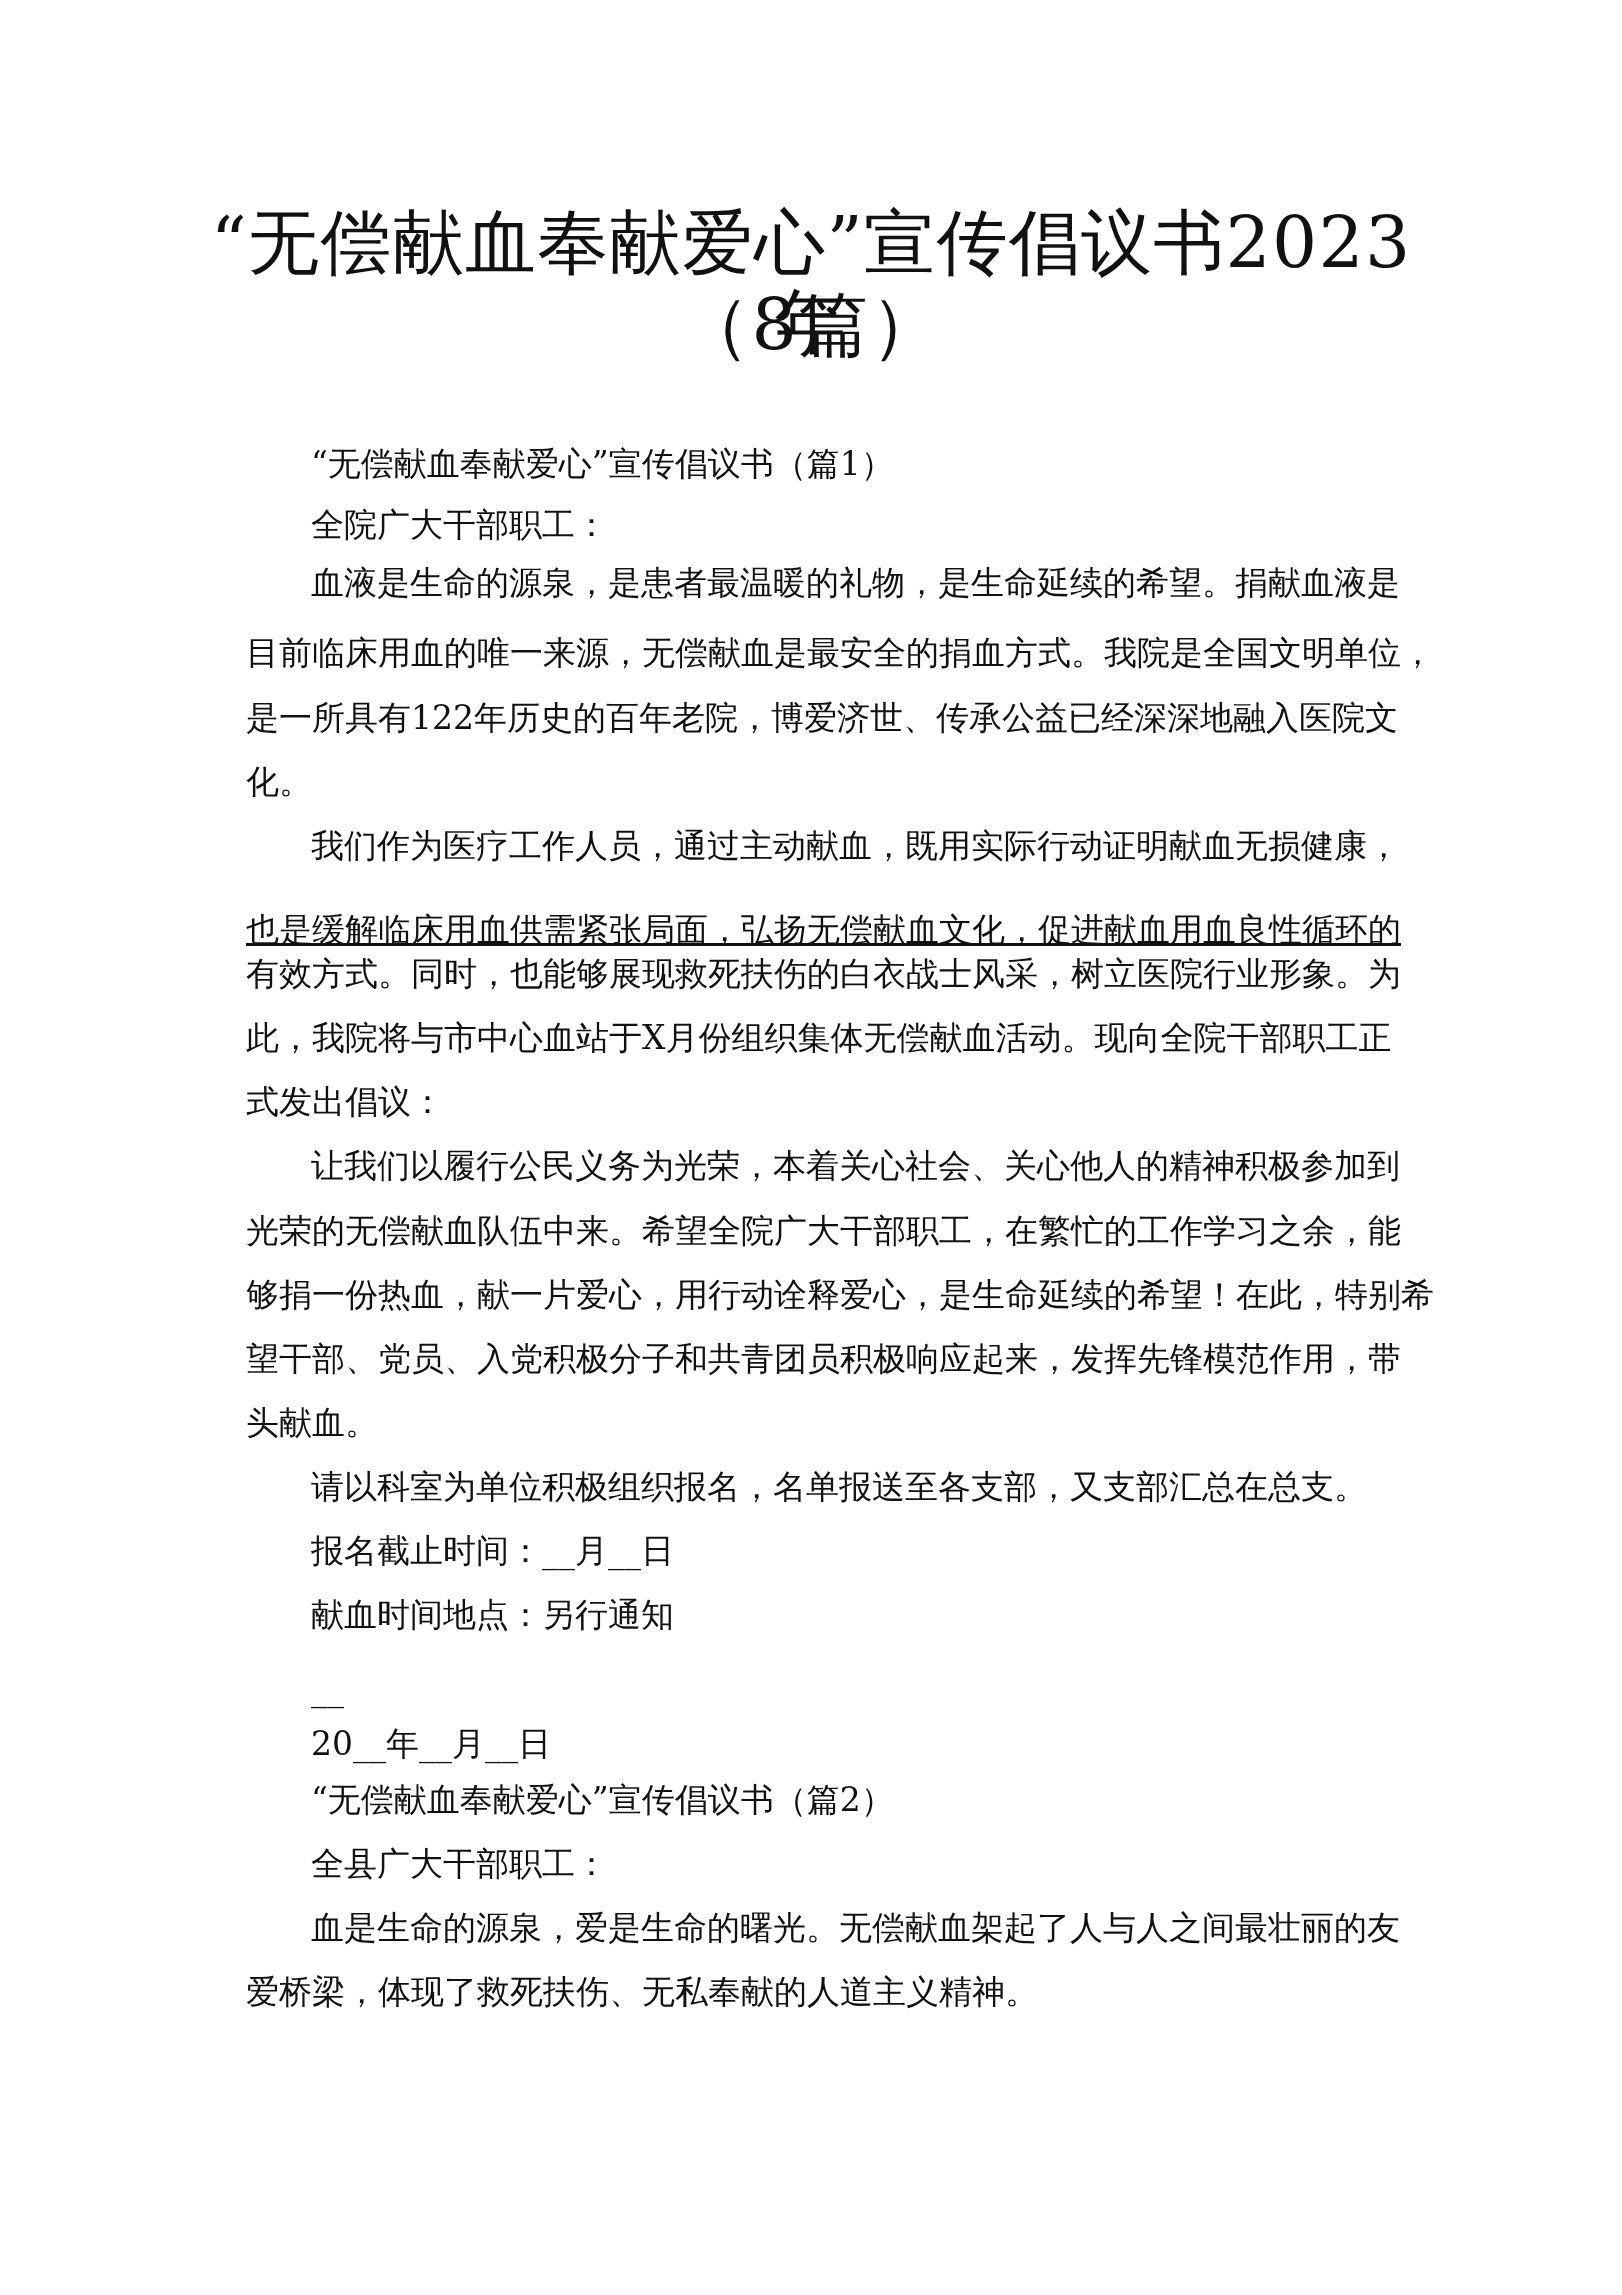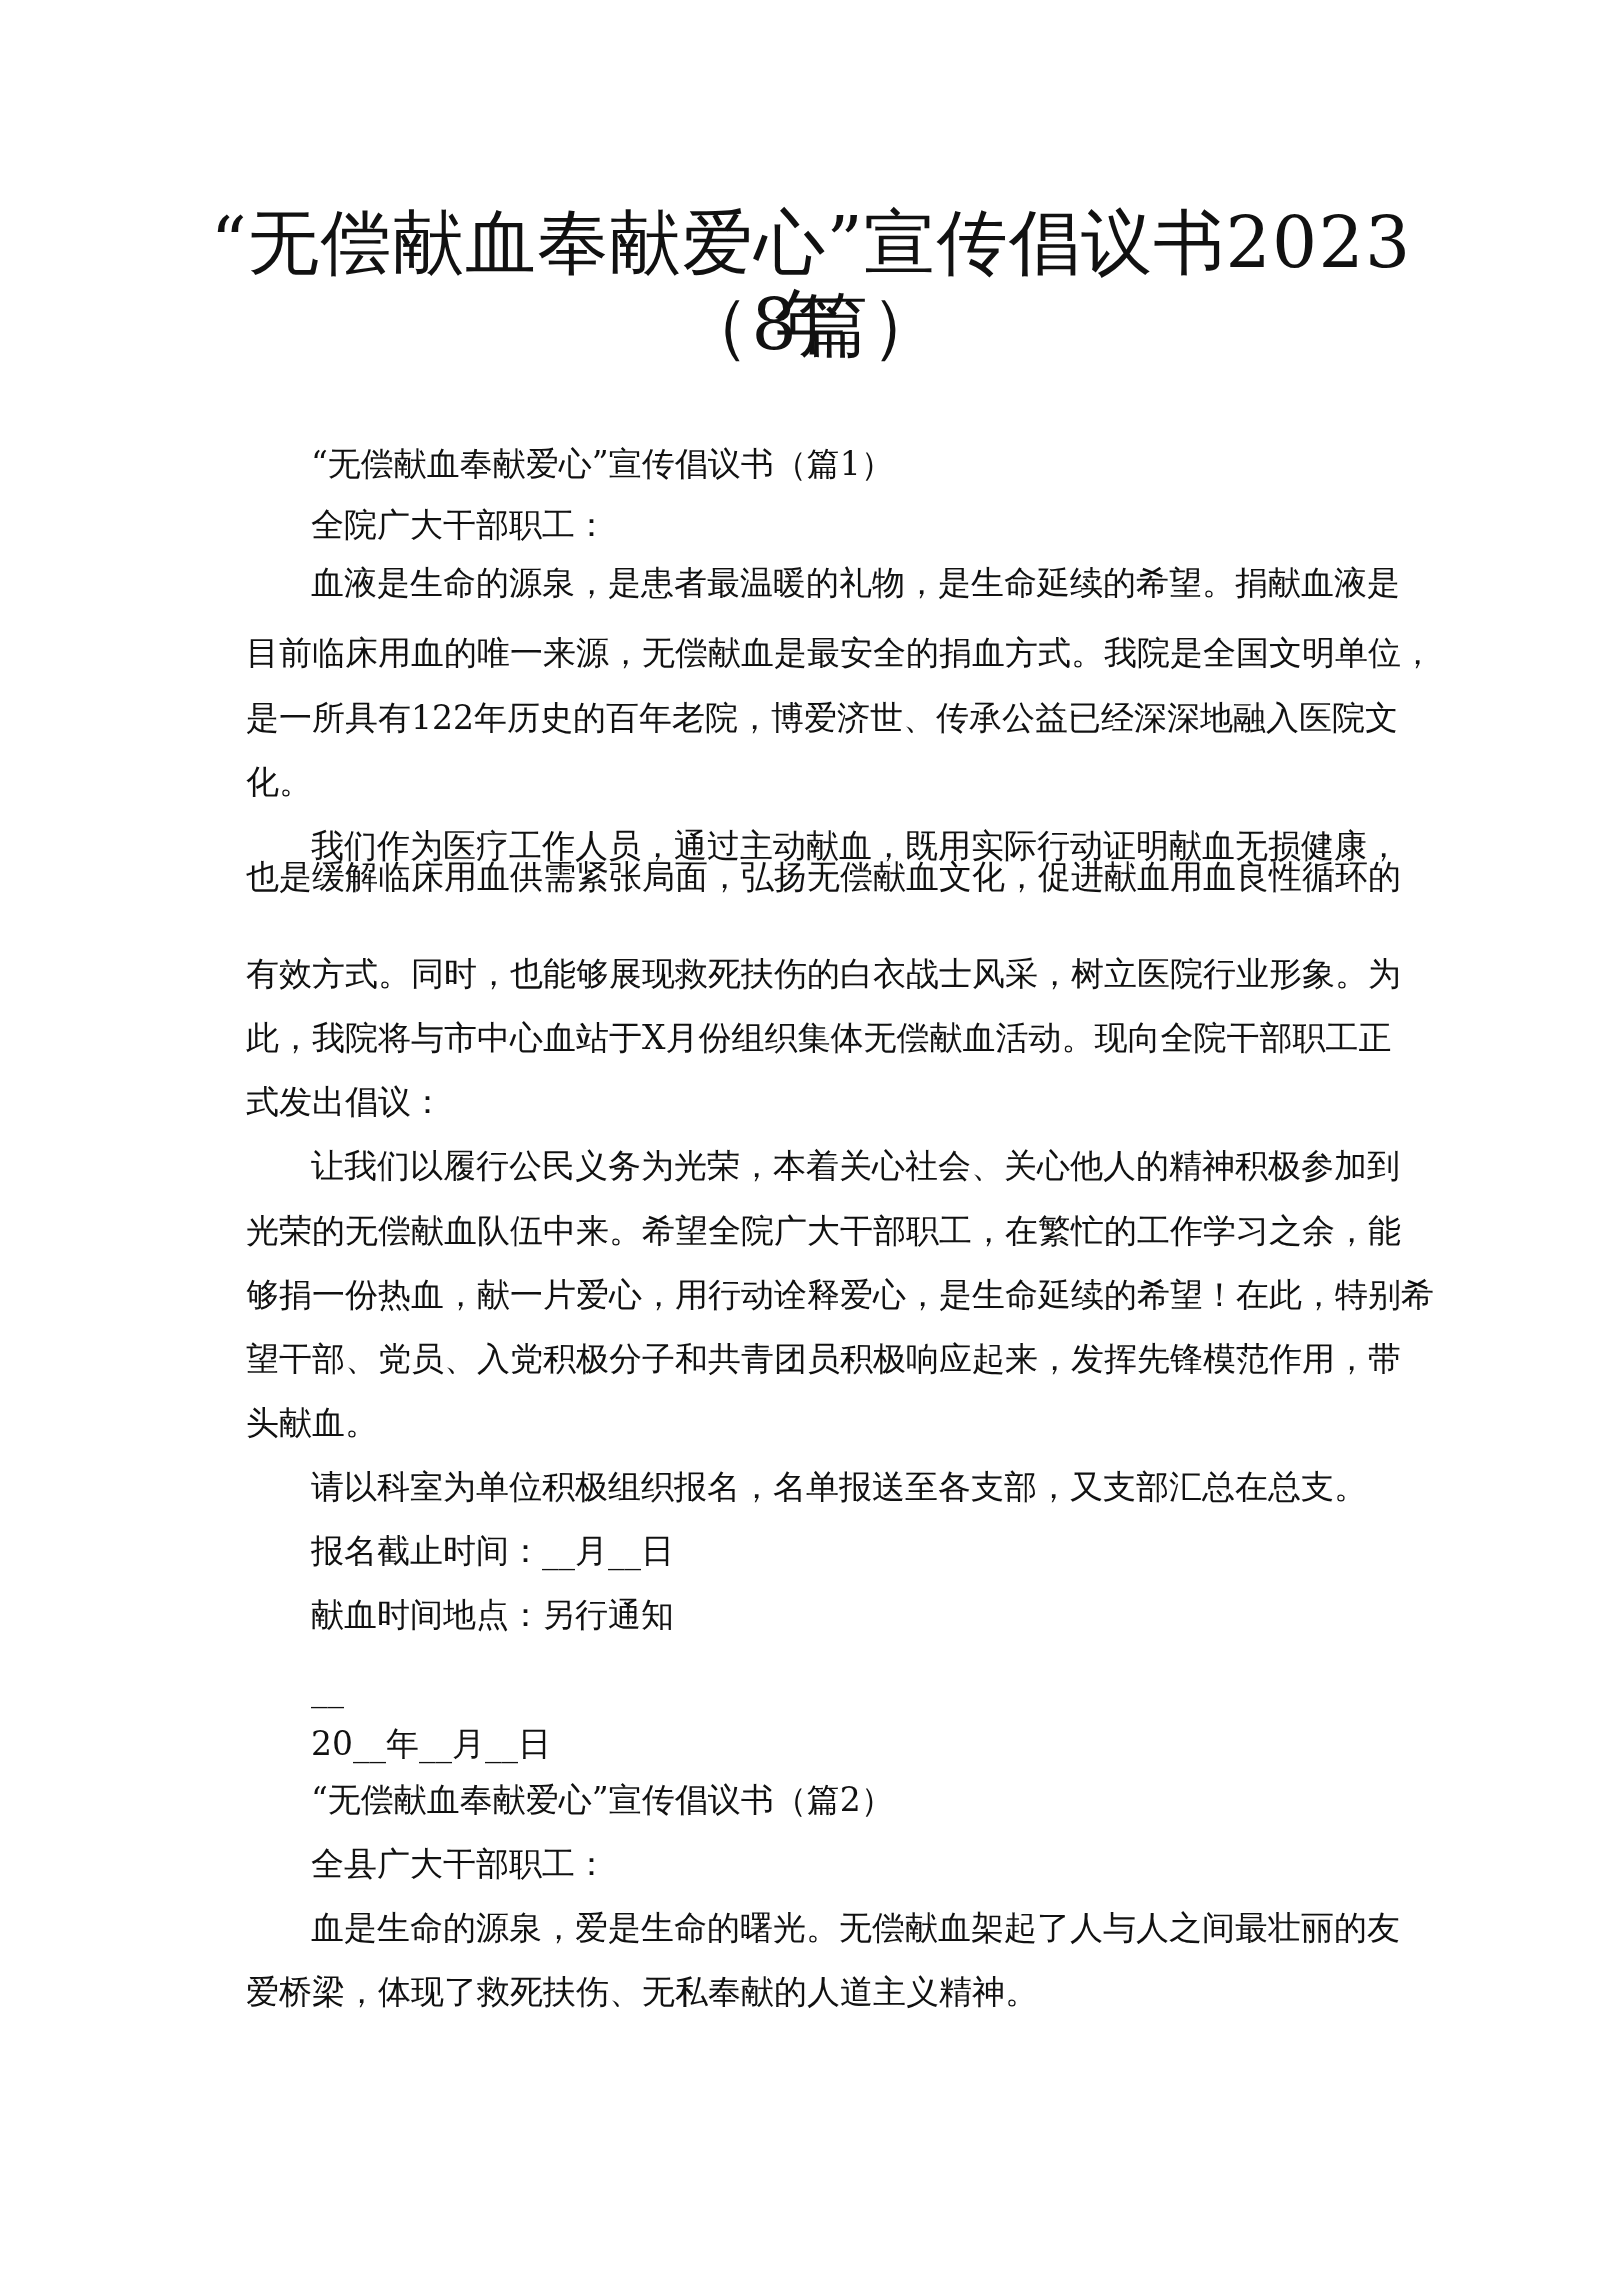--- a/index.html
+++ b/index.html
@@ -62,21 +62,21 @@
 
   <div class="line subhead" style="top:444px;">“无偿献血奉献爱心”宣传倡议书（篇1）</div>
   <div class="line indent" style="top:505px;">全院广大干部职工：</div>
 
   <div class="line indent justify" style="top:550px;margin-top:13px;">血液是生命的源泉，是患者最温暖的礼物，是生命延续的希望。捐献血液是</div>
   <div class="line justify" style="top:633px;">目前临床用血的唯一来源，无偿献血是最安全的捐血方式。我院是全国文明单位，</div>
   <div class="line justify" style="top:698px;">是一所具有122年历史的百年老院，博爱济世、传承公益已经深深地融入医院文</div>
   <div class="line" style="top:762px;">化。</div>
 
   <div class="line indent justify" style="top:826px;">我们作为医疗工作人员，通过主动献血，既用实际行动证明献血无损健康，</div>
-  <div class="line justify" style="top:857px;">也是缓解临床用血供需紧张局面，弘扬无偿献血文化，促进献血用血良性循环的</div>
+  <div class="line justify" style="top:910px;text-decoration:underline;">也是缓解临床用血供需紧张局面，弘扬无偿献血文化，促进献血用血良性循环的</div>
   <div class="line justify" style="top:954px;">有效方式。同时，也能够展现救死扶伤的白衣战士风采，树立医院行业形象。为</div>
   <div class="line justify" style="top:1018px;">此，我院将与市中心血站于X月份组织集体无偿献血活动。现向全院干部职工正</div>
   <div class="line" style="top:1082px;">式发出倡议：</div>
 
   <div class="line indent justify" style="top:1146px;">让我们以履行公民义务为光荣，本着关心社会、关心他人的精神积极参加到</div>
   <div class="line justify" style="top:1211px;">光荣的无偿献血队伍中来。希望全院广大干部职工，在繁忙的工作学习之余，能</div>
   <div class="line justify" style="top:1275px;">够捐一份热血，献一片爱心，用行动诠释爱心，是生命延续的希望！在此，特别希</div>
   <div class="line justify" style="top:1339px;">望干部、党员、入党积极分子和共青团员积极响应起来，发挥先锋模范作用，带</div>
   <div class="line" style="top:1403px;">头献血。</div>
 

